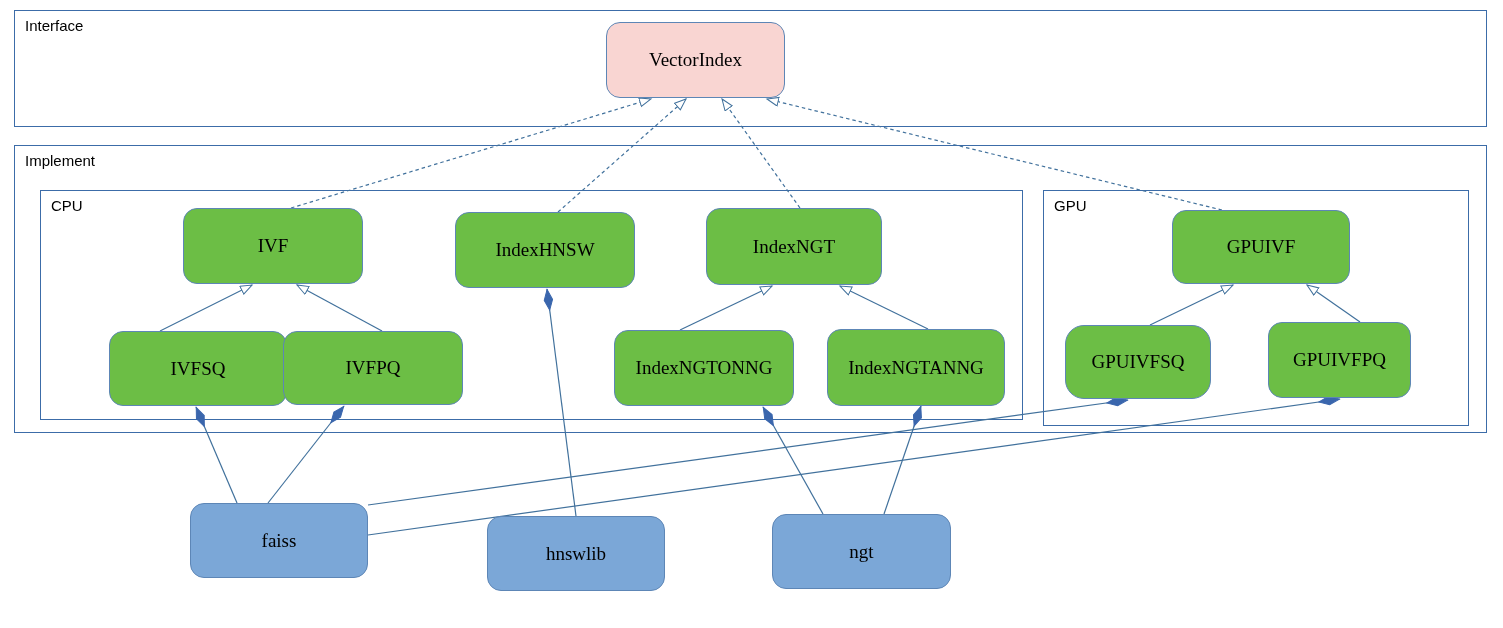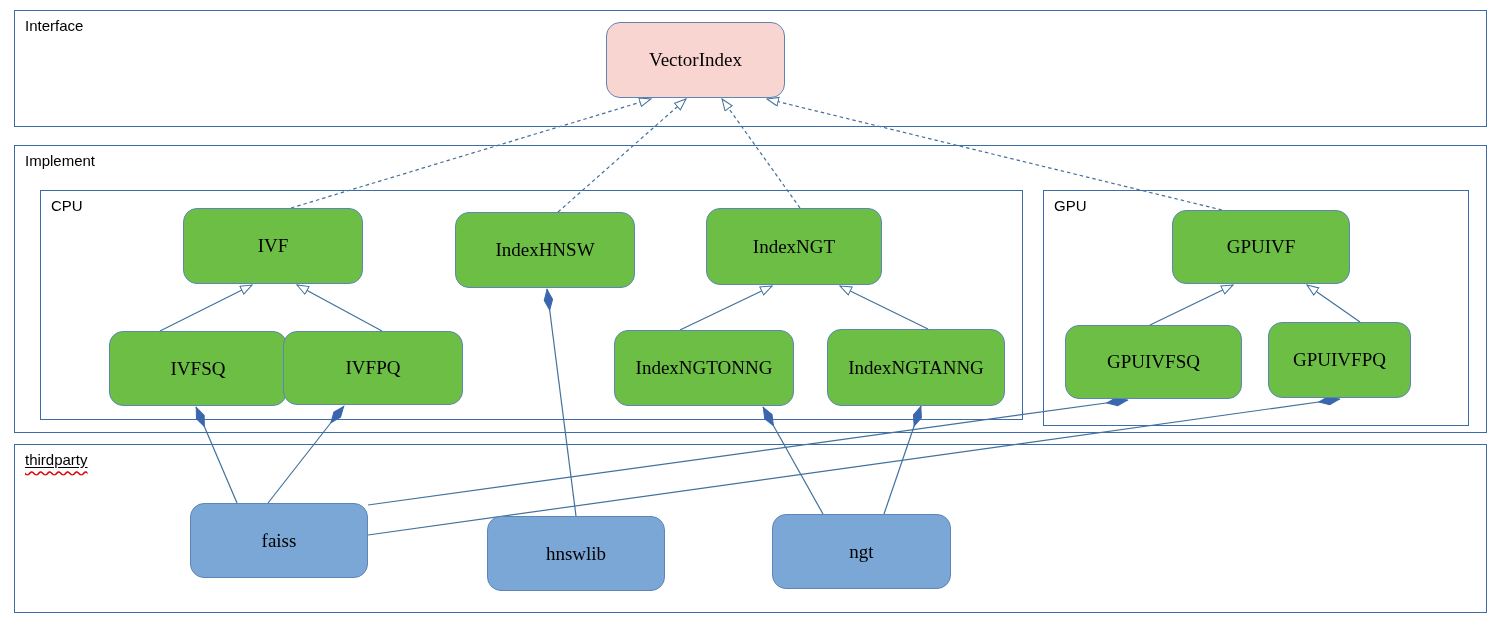--- a/index.html
+++ b/index.html
@@ -44,23 +44,20 @@
   </div>
 
   <div class="container-box" style="left:40px;top:190px;width:983px;height:230px;">
     <span class="container-label">CPU</span>
   </div>
 
   <div class="container-box" style="left:1043px;top:190px;width:426px;height:236px;text-decoration:underline;">
     <span class="container-label">GPU</span>
   </div>
 
-  <div class="container-box" style="left:14px;top:444px;width:1473px;height:169px;">
-    <span class="container-label spellcheck"><span class="inner-underline">thirdparty</span></span>
-  </div>
 
   <svg id="edges" width="1503" height="628" viewBox="0 0 1503 628">
     <defs>
       <marker id="tri" markerUnits="userSpaceOnUse" markerWidth="14" markerHeight="12" refX="12" refY="5" orient="auto">
         <path d="M0.6,0.6 L12,5 L0.6,9.4 Z" fill="#ffffff" stroke="#41719c" stroke-width="1"></path>
       </marker>
       <marker id="diamond" markerUnits="userSpaceOnUse" markerWidth="24" markerHeight="12" refX="22" refY="5" orient="auto">
         <path d="M0.8,5 L11,0.8 L21.4,5 L11,9.2 Z" fill="#3a66ad" stroke="#3a66ad" stroke-width="1"></path>
       </marker>
     </defs>
@@ -121,21 +118,21 @@
   </div>
 
   <div class="node kind-implementation" style="left:614px;top:330px;width:180px;height:76px;">
     <span>IndexNGTONNG</span>
   </div>
 
   <div class="node kind-implementation" style="left:827px;top:329px;width:178px;height:77px;">
     <span>IndexNGTANNG</span>
   </div>
 
-  <div class="node kind-implementation" style="left:1065px;top:325px;width:177px;height:74px;">
+  <div class="node kind-implementation" style="left:1065px;top:325px;width:146px;height:74px;border-radius:19px;">
     <span>GPUIVFSQ</span>
   </div>
 
   <div class="node kind-implementation" style="left:1268px;top:322px;width:143px;height:76px;">
     <span>GPUIVFPQ</span>
   </div>
 
   <div class="node kind-thirdparty" style="left:190px;top:503px;width:178px;height:75px;">
     <span>faiss</span>
   </div>

